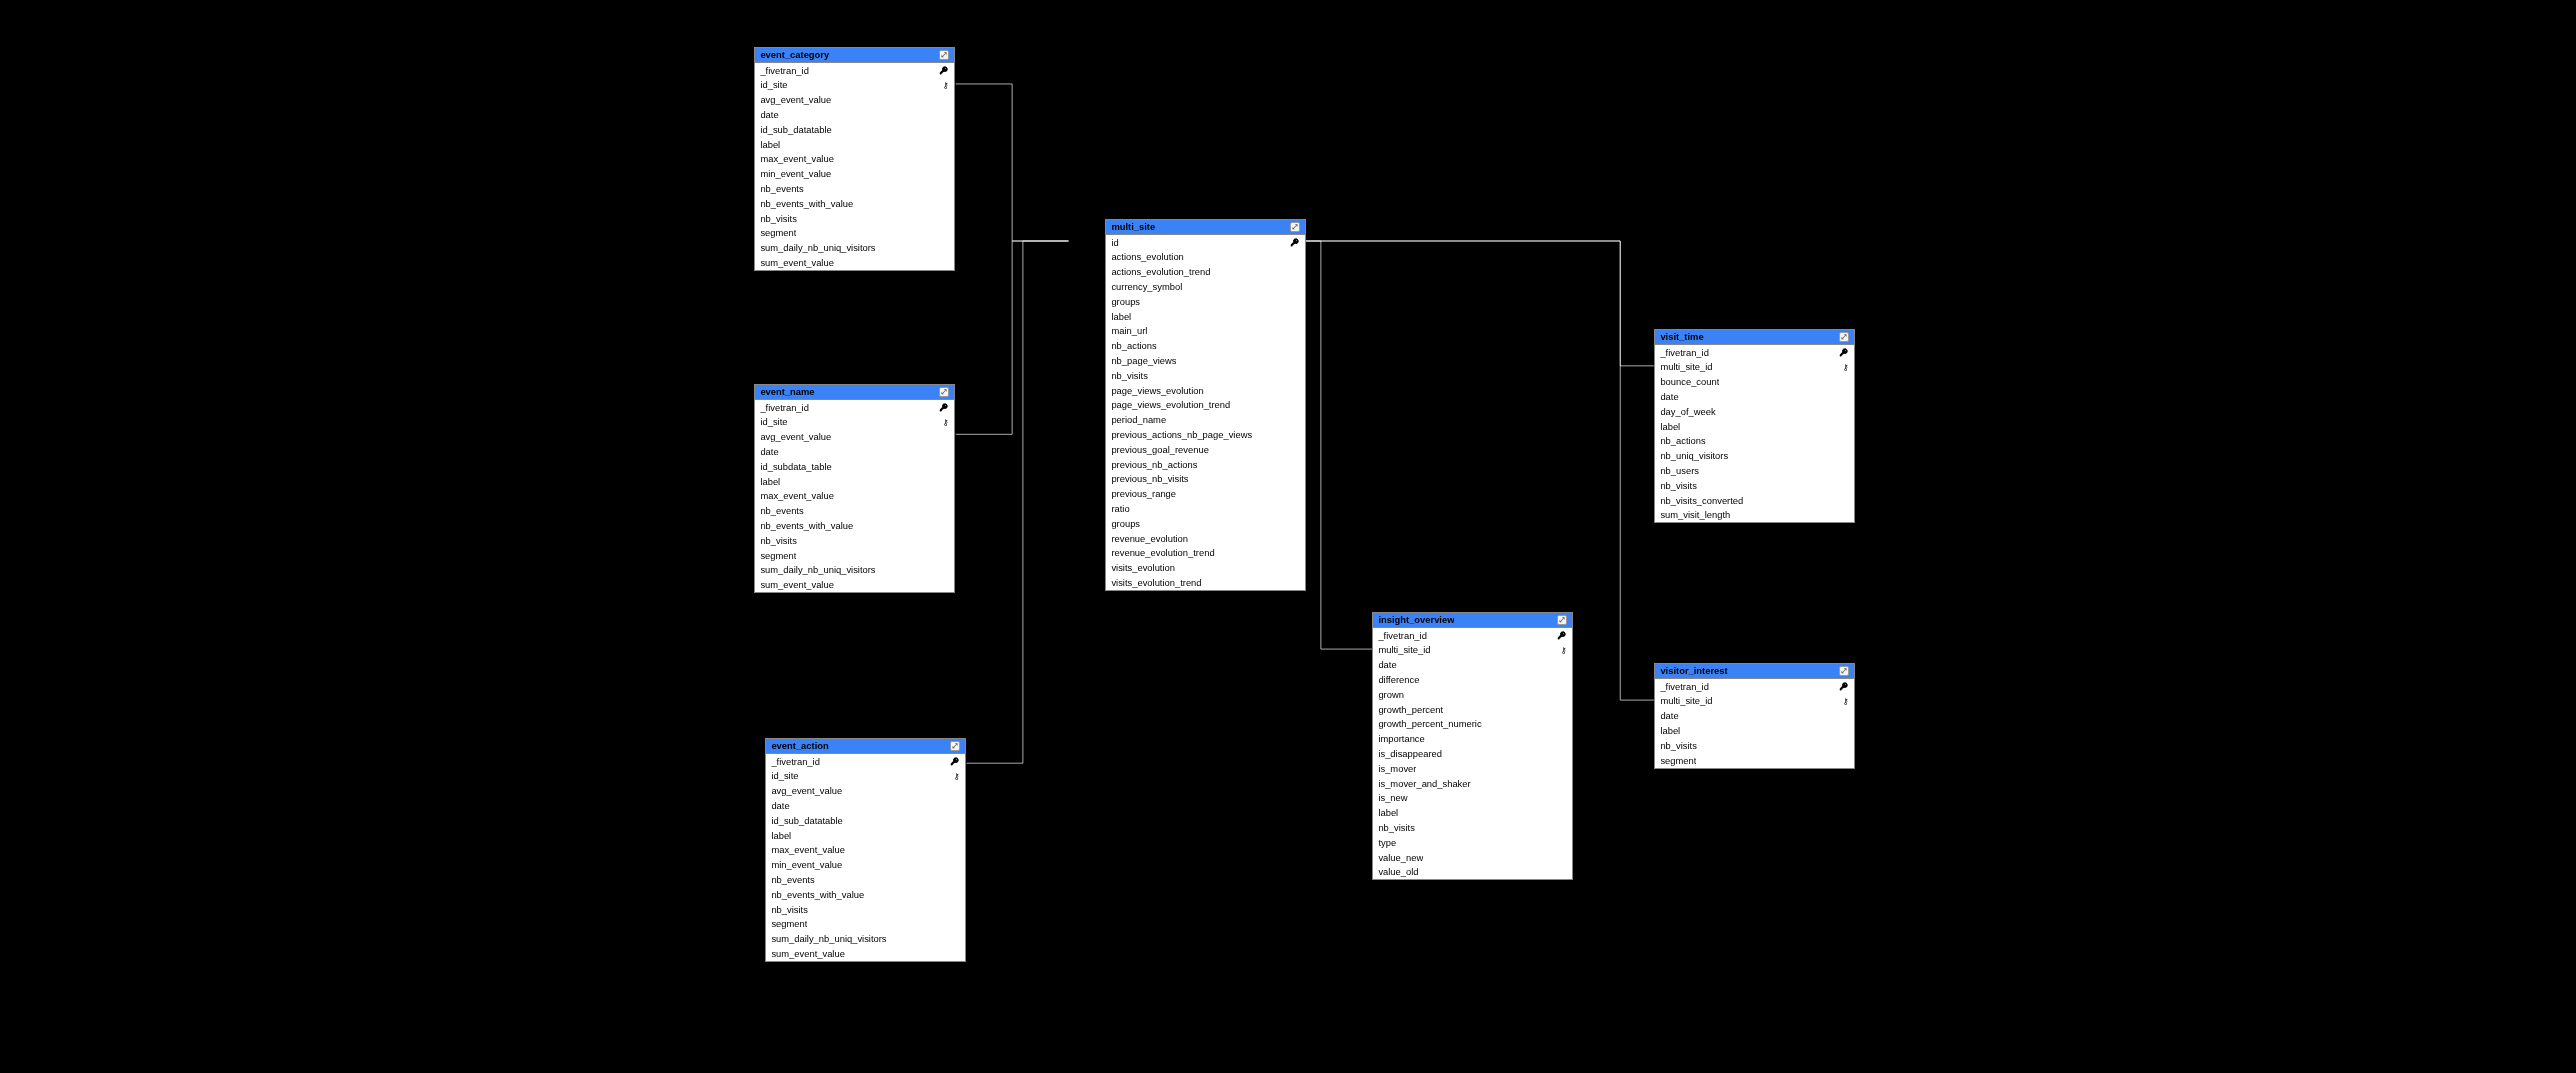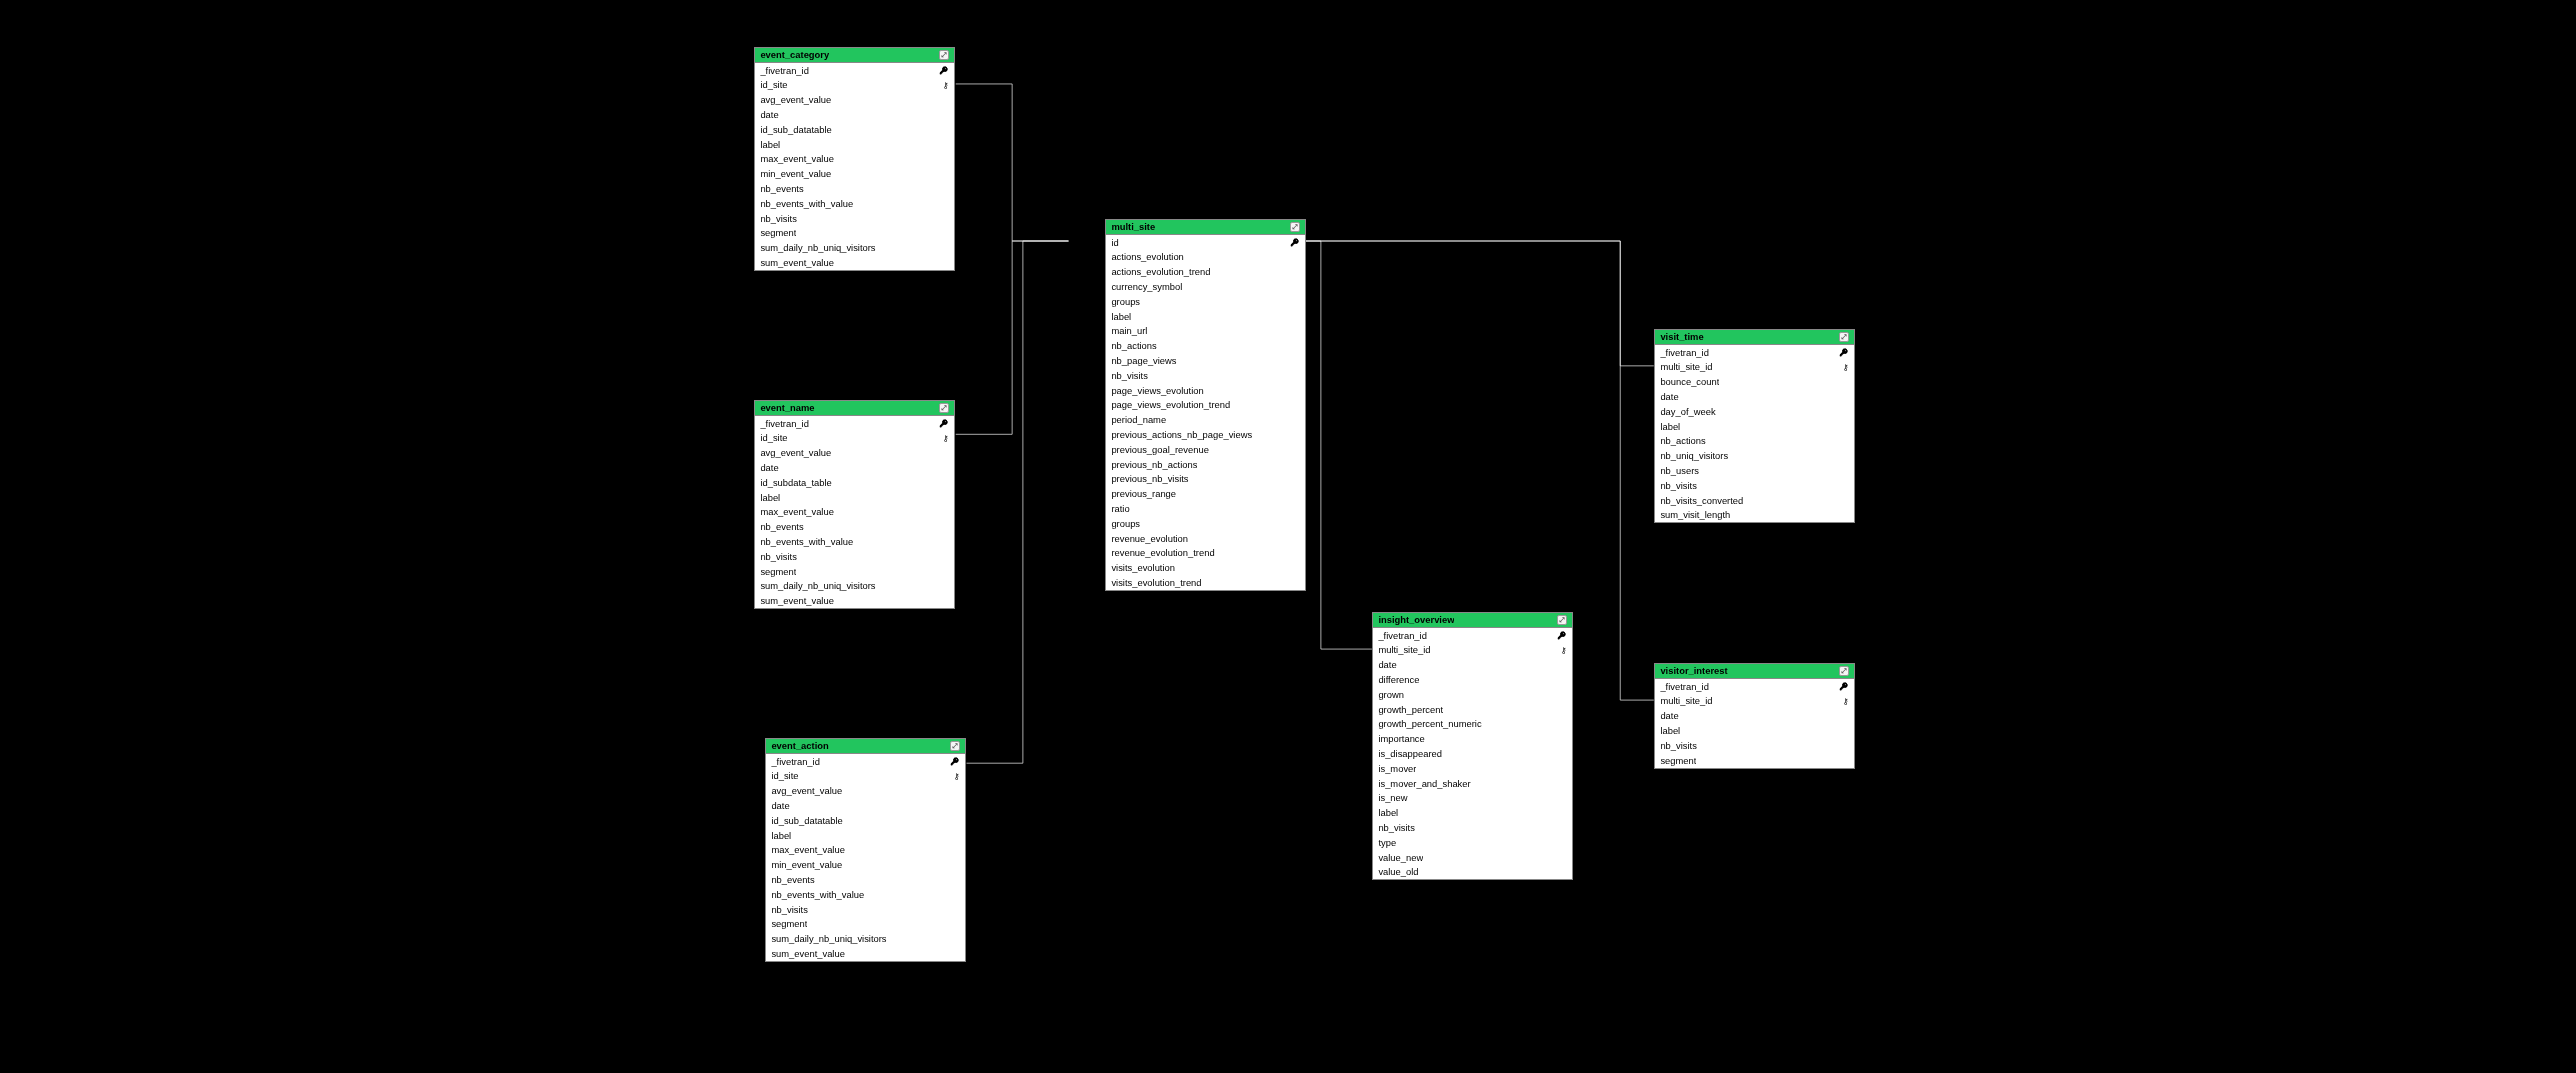--- a/index.html
+++ b/index.html
@@ -18,21 +18,21 @@
       height: 1074px;
     }
     .entity {
       position: absolute;
       background: #fff;
       border: 0.7px solid #888;
       font-size: 9.4px;
       color: #000;
     }
     .entity-header {
-      background: #22c55e;
+      background: #3b82f6;
       border-bottom: 0.7px solid #888;
       padding: 2px 5.4px;
       font-weight: bold;
       display: flex;
       justify-content: space-between;
       align-items: center;
       height: 14.8px;
     }
     .entity-header .title {
       white-space: nowrap;
@@ -148,21 +148,21 @@
         </div>
         <div class="row">
           <span class="name">sum_daily_nb_uniq_visitors</span>
           <span></span>
         </div>
         <div class="row">
           <span class="name">sum_event_value</span>
           <span></span>
         </div>
       </div>
-      <div class="entity" style="left: 754px; top: 400px; width: 201px;">
+      <div class="entity" style="left: 754px; top: 384px; width: 201px;">
         <div class="entity-header">
           <span class="title">event_name</span>
           <span class="expand-icon">⤢</span>
         </div>
         <div class="row">
           <span class="name">_fivetran_id</span>
           <span style="filter: grayscale(1) brightness(0); font-size: 8px;"><span style="font-size:7.4px;">🔑</span></span>
         </div>
         <div class="row">
           <span class="name">id_site</span>

